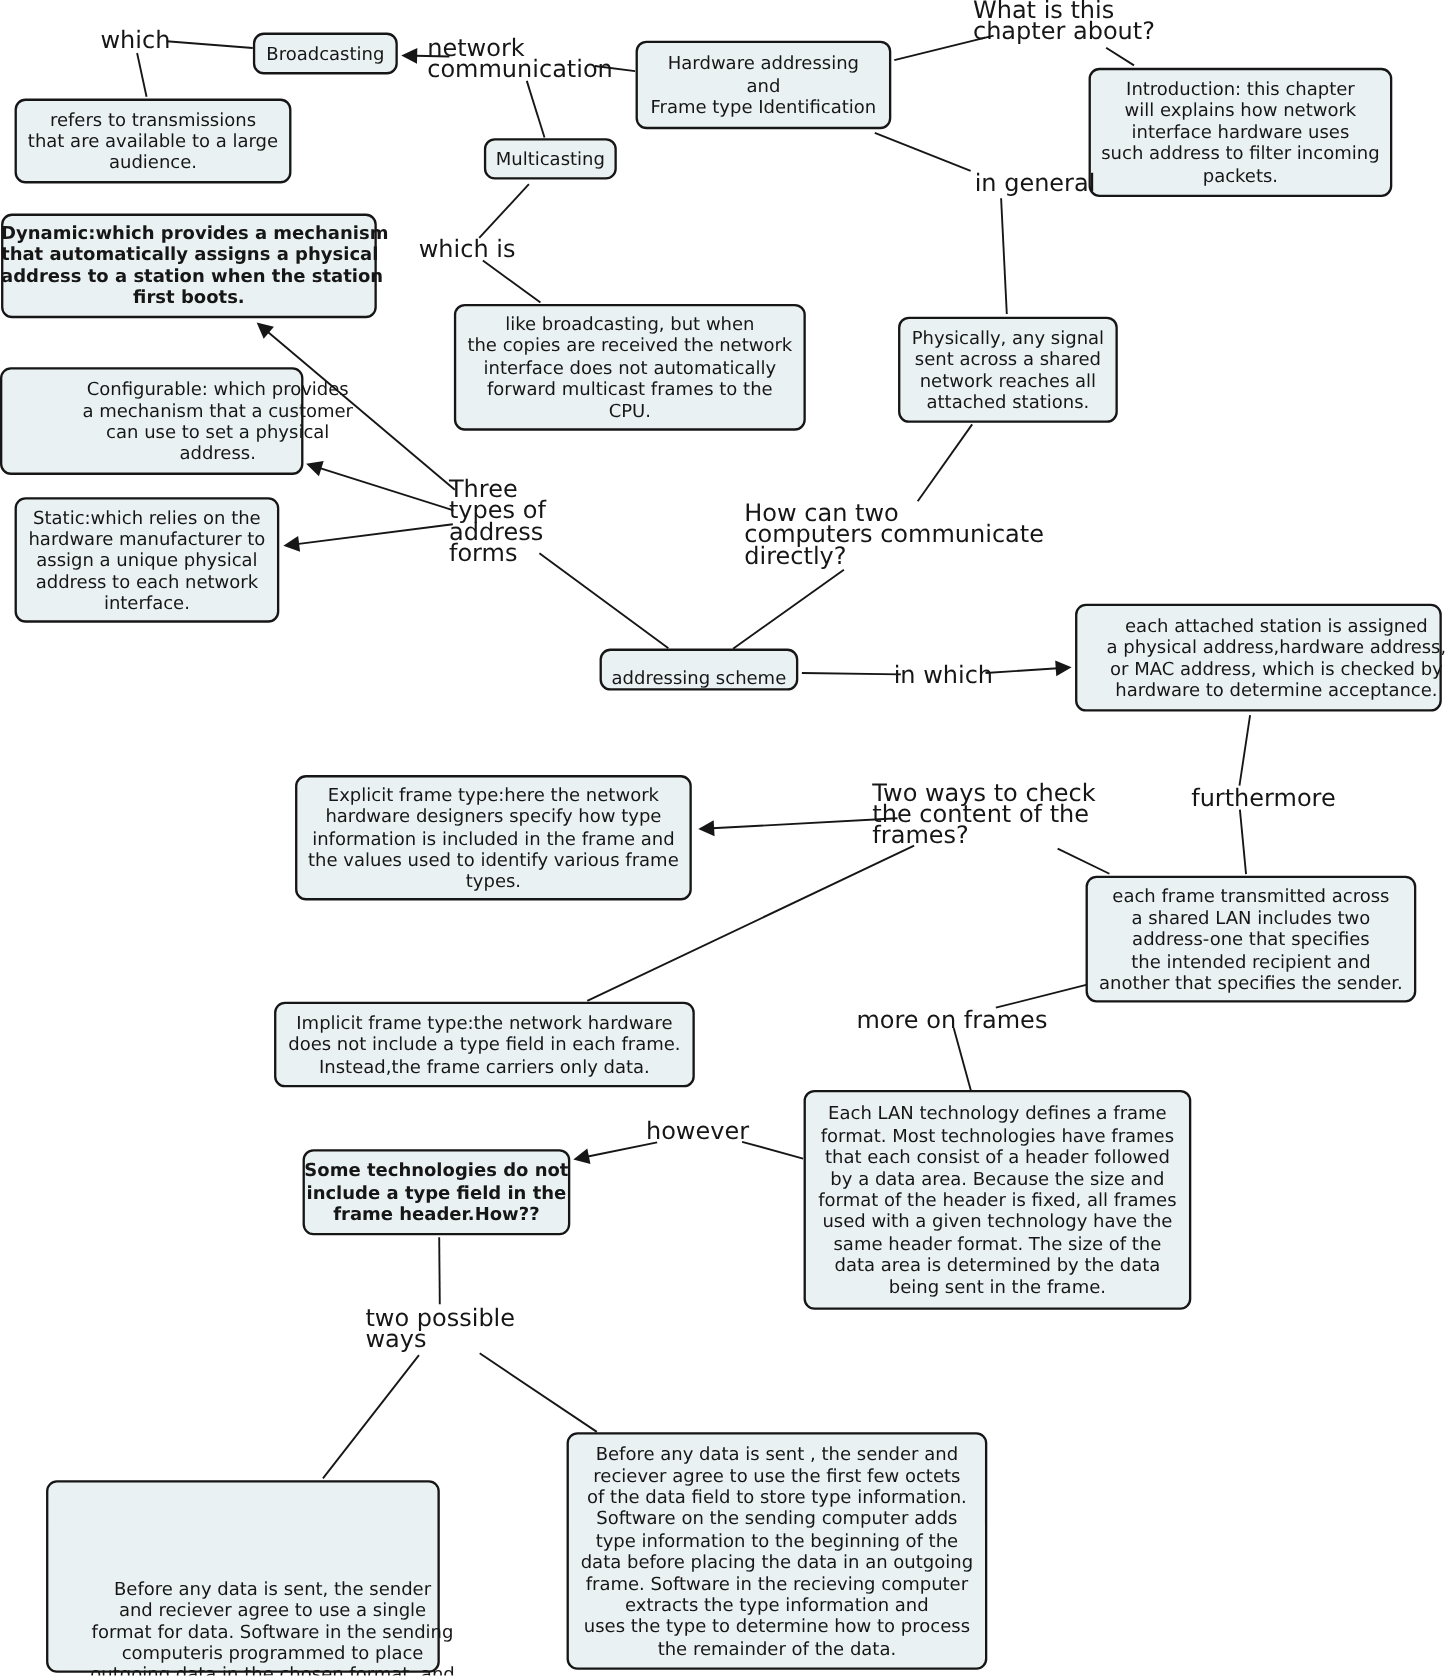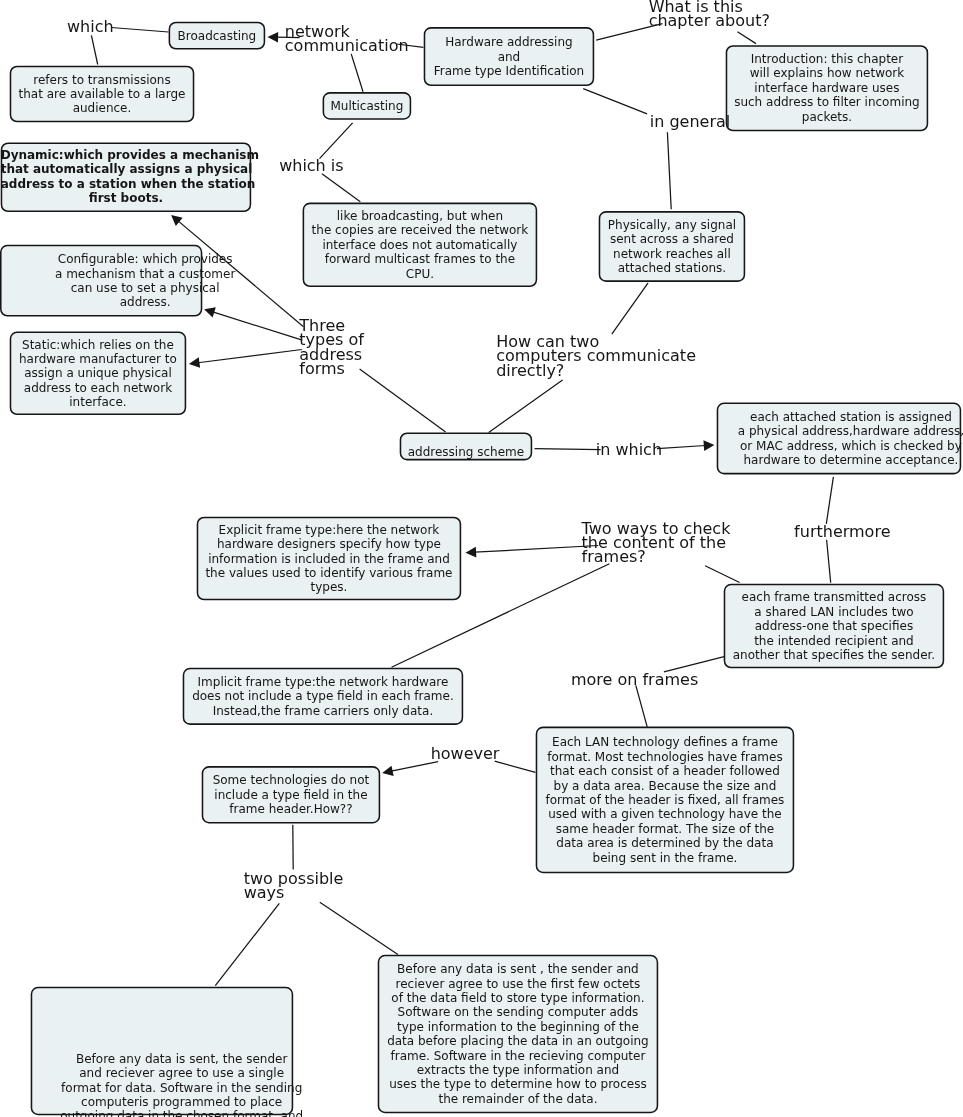--- a/index.html
+++ b/index.html
@@ -220,21 +220,21 @@
 a shared LAN includes two
 address-one that specifies
 the intended recipient and
 another that specifies the sender.</div>
       </div>
       <div class="node" style="left: 182.7px; top: 667.8px; width: 280.5px; height: 57.1px;">
         <div class="node-text">Implicit frame type:the network hardware
 does not include a type field in each frame.
 Instead,the frame carriers only data.</div>
       </div>
-      <div class="node" style="left: 201.7px; top: 766.1px; width: 178.5px; height: 57.4px;">
+      <div class="node" style="left: 201.7px; top: 766.1px; width: 178.5px; height: 57.4px; font-weight: bold;">
         <div class="node-text">Some technologies do not
 include a type field in the
 frame header.How??</div>
       </div>
       <div class="node" style="left: 535.7px; top: 726.6px; width: 258.5px; height: 146.6px;">
         <div class="node-text">Each LAN technology defines a frame
 format. Most technologies have frames
 that each consist of a header followed
 by a data area. Because the size and
 format of the header is fixed, all frames

